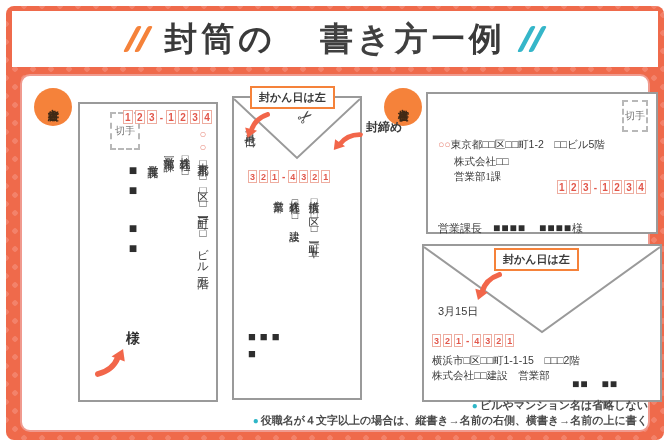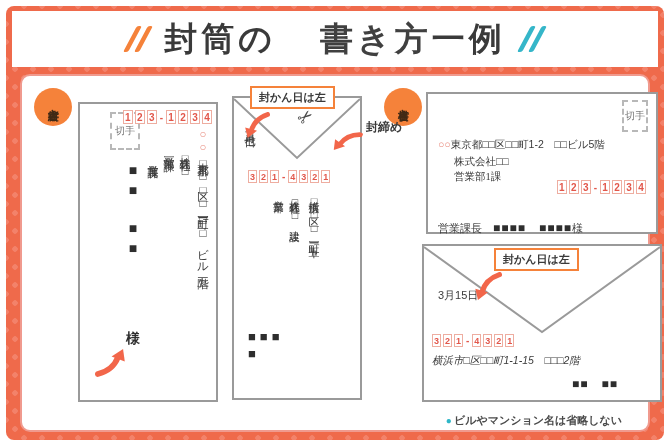--- a/index.html
+++ b/index.html
@@ -81,34 +81,34 @@
   
   .env-front-h { left:404px; top:16px; width:232px; height:142px; }
   .env-front-h .stamp { right:8px; top:6px; width:26px; height:32px; }
   .env-front-h .l1 { left:10px; top:44px;text-align:right; }
   .env-front-h .l2 { left:26px; top:61px; }
   .env-front-h .l3 { left:26px; top:76px;font-family:Liberation Serif, serif; }
   .env-front-h .l4 { left:10px; top:106px; font-size:11px;margin-top:20px; }
 
   
   .env-back-h { left:400px; top:168px; width:240px; height:158px; }
-  .env-back-h .date-h { left:14px; top:42px; font-size:11px; }
-  .env-back-h .b1 { left:8px; top:108px;font-style:italic; }
+  .env-back-h .date-h { left:14px; top:58px; font-size:11px; }
+  .env-back-h .b1 { left:8px; top:108px; }
   .env-back-h .b2 { left:8px; top:123px; }
   .env-back-h .b3 { left:148px; top:130px; }
 
   
   .seal-label { position:absolute; z-index:7; background:#fff; border:2px solid #f5823a;
     border-radius:0; font-size:11px; font-weight:bold; color:#3a3a3a;
     padding:2px 7px; white-space:nowrap; }
   .seal-text { position:absolute; z-index:7; font-size:12px; font-weight:bold; color:#3a3a3a; }
   .arrow { position:absolute; color:#f2664a; z-index:6; }
 
   
-  .notes { position:absolute; right:26px; bottom:2px; text-align:right; }
+  .notes { position:absolute; right:0; bottom:2px; text-align:right; }
   .note { font-size:11px; font-weight:bold; color:#4a4a4a; line-height:15px; white-space:nowrap; }
   .note .bullet { color:#2eb6c7; font-size:10px; margin-right:2px; }
 </style>
 </head>
 <body>
 
 <svg style="position:absolute;width:0;height:0" aria-hidden="true">
   <defs>
     <symbol id="curve-arrow" viewBox="0 0 32 32">
       <path d="M29 3 C 20 6, 12 13, 9 23" fill="none" stroke="currentColor" stroke-width="6" stroke-linecap="round"></path>
@@ -224,27 +224,29 @@
             <span class="pc-digit">3</span>
             <span class="pc-digit">2</span>
             <span class="pc-digit">1</span>
             <span class="pc-sep">-</span>
             <span class="pc-digit">4</span>
             <span class="pc-digit">3</span>
             <span class="pc-digit">2</span>
             <span class="pc-digit">1</span>
           </div>
         <p class="hline b1">横浜市□区□□町1-1-15　□□□2階</p>
+        <p class="hline b2">株式会社□□建設　営業部</p>
         <p class="hline b3 sq-h">■■　■■</p>
       </section>
 
       <div class="seal-label" style="left:472px; top:172px;">封かん日は左</div>
       <svg class="arrow" style="left:452px; top:196px; width:28px; height:28px;">
           <use href="#curve-arrow"></use>
         </svg>
 
       <div class="notes">
         <p class="note"><span class="bullet">●</span><span>ビルやマンション名は省略しない</span></p>
+        <p class="note"><span class="bullet">●</span><span>役職名が４文字以上の場合は、縦書き→名前の右側、横書き→名前の上に書く</span></p>
       </div>
 
     </main>
   </div>
 </div>
 
 </body></html>

